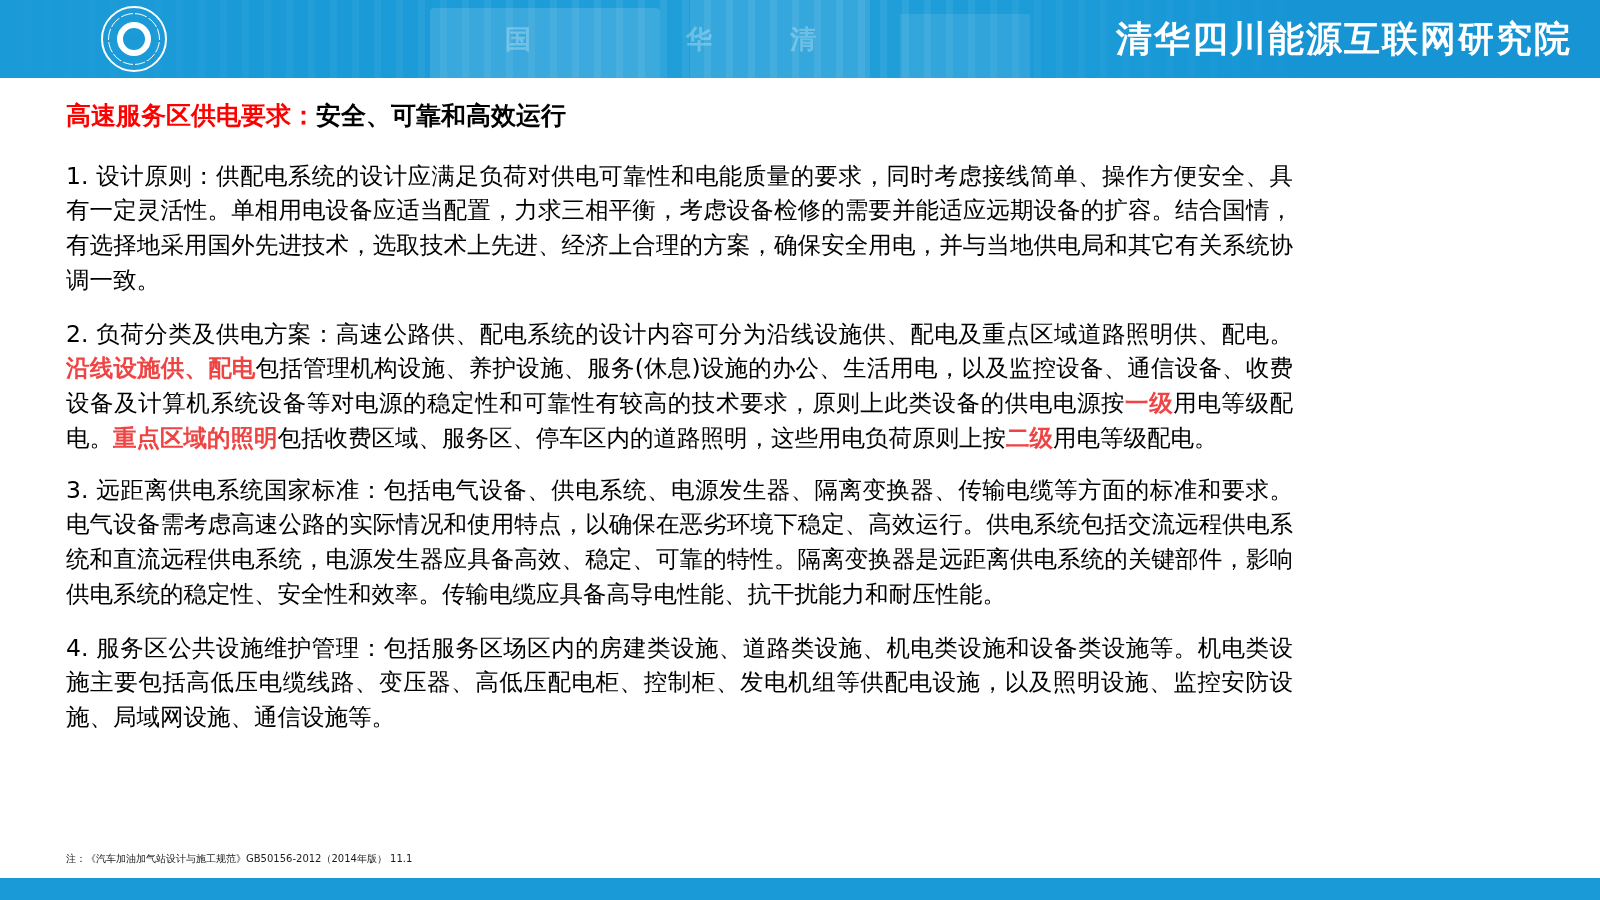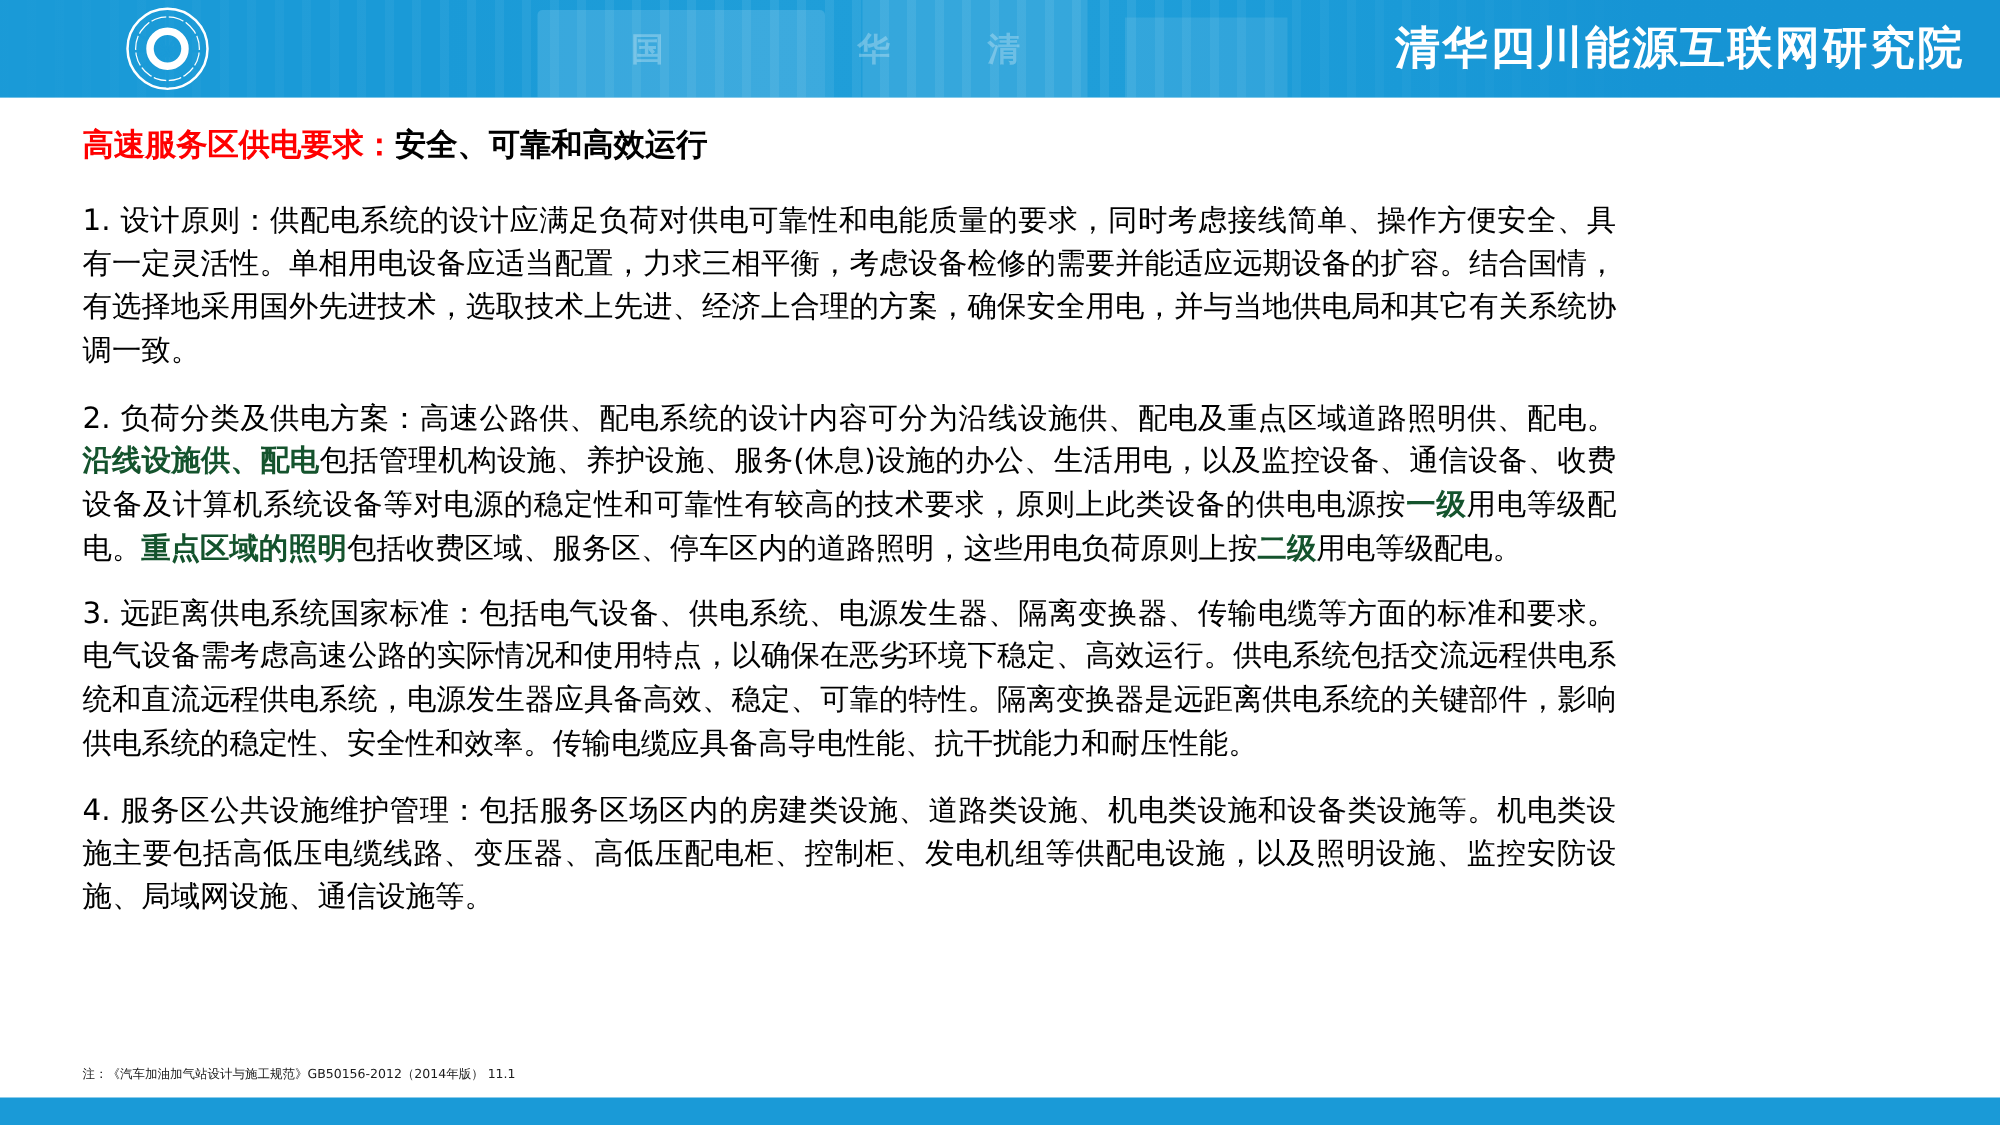--- a/index.html
+++ b/index.html
@@ -171,21 +171,21 @@
   .para {
     font-size: 23.5px;
     line-height: 1.48;
     color: #000000;
     margin: 0 0 19px 0;
     text-align: justify;
     font-family: "DejaVu Sans", "Liberation Sans", sans-serif;
   }
   .para.tight { margin-bottom: 17px; }
   .hl {
-    color: #14532d;
+    color: #ef4444;
     font-weight: bold;
   }
 
   .note {
     position: absolute;
     left: 66px;
     bottom: 12px;
     font-size: 10px;
     color: #1a1a1a;
     font-family: "DejaVu Sans", "Liberation Sans", sans-serif;

